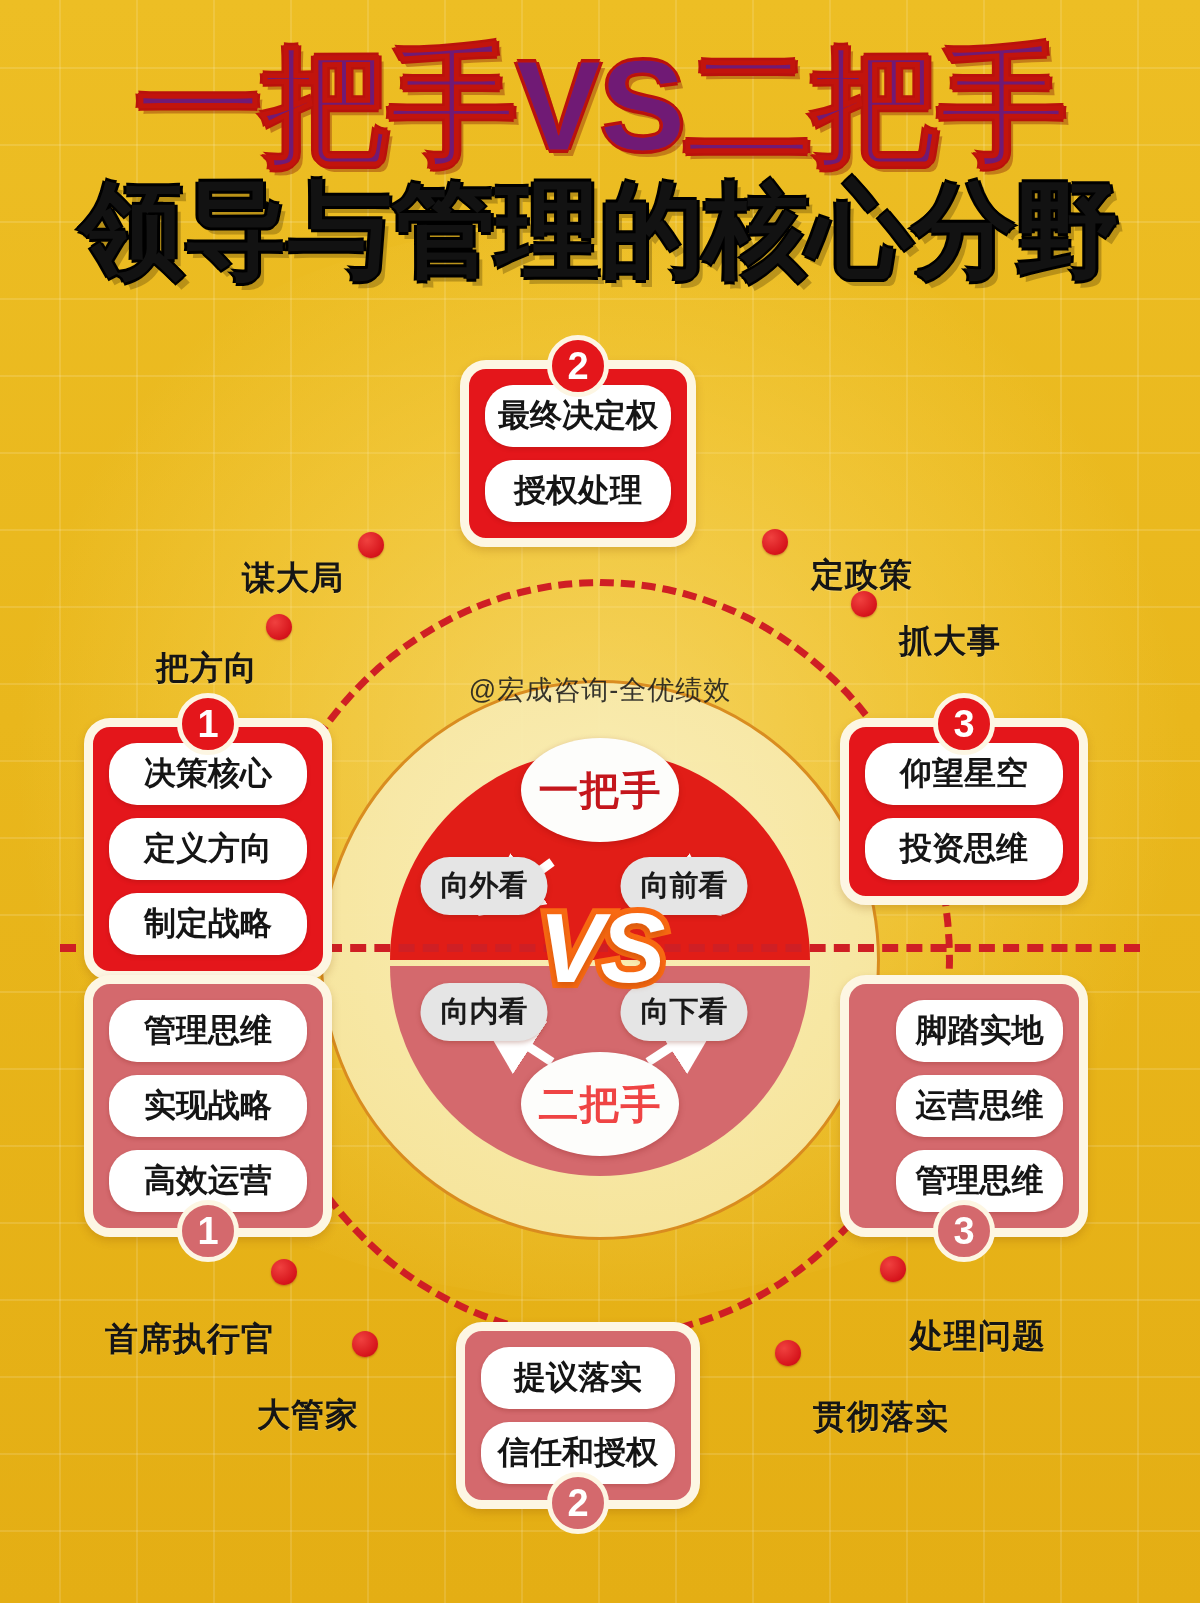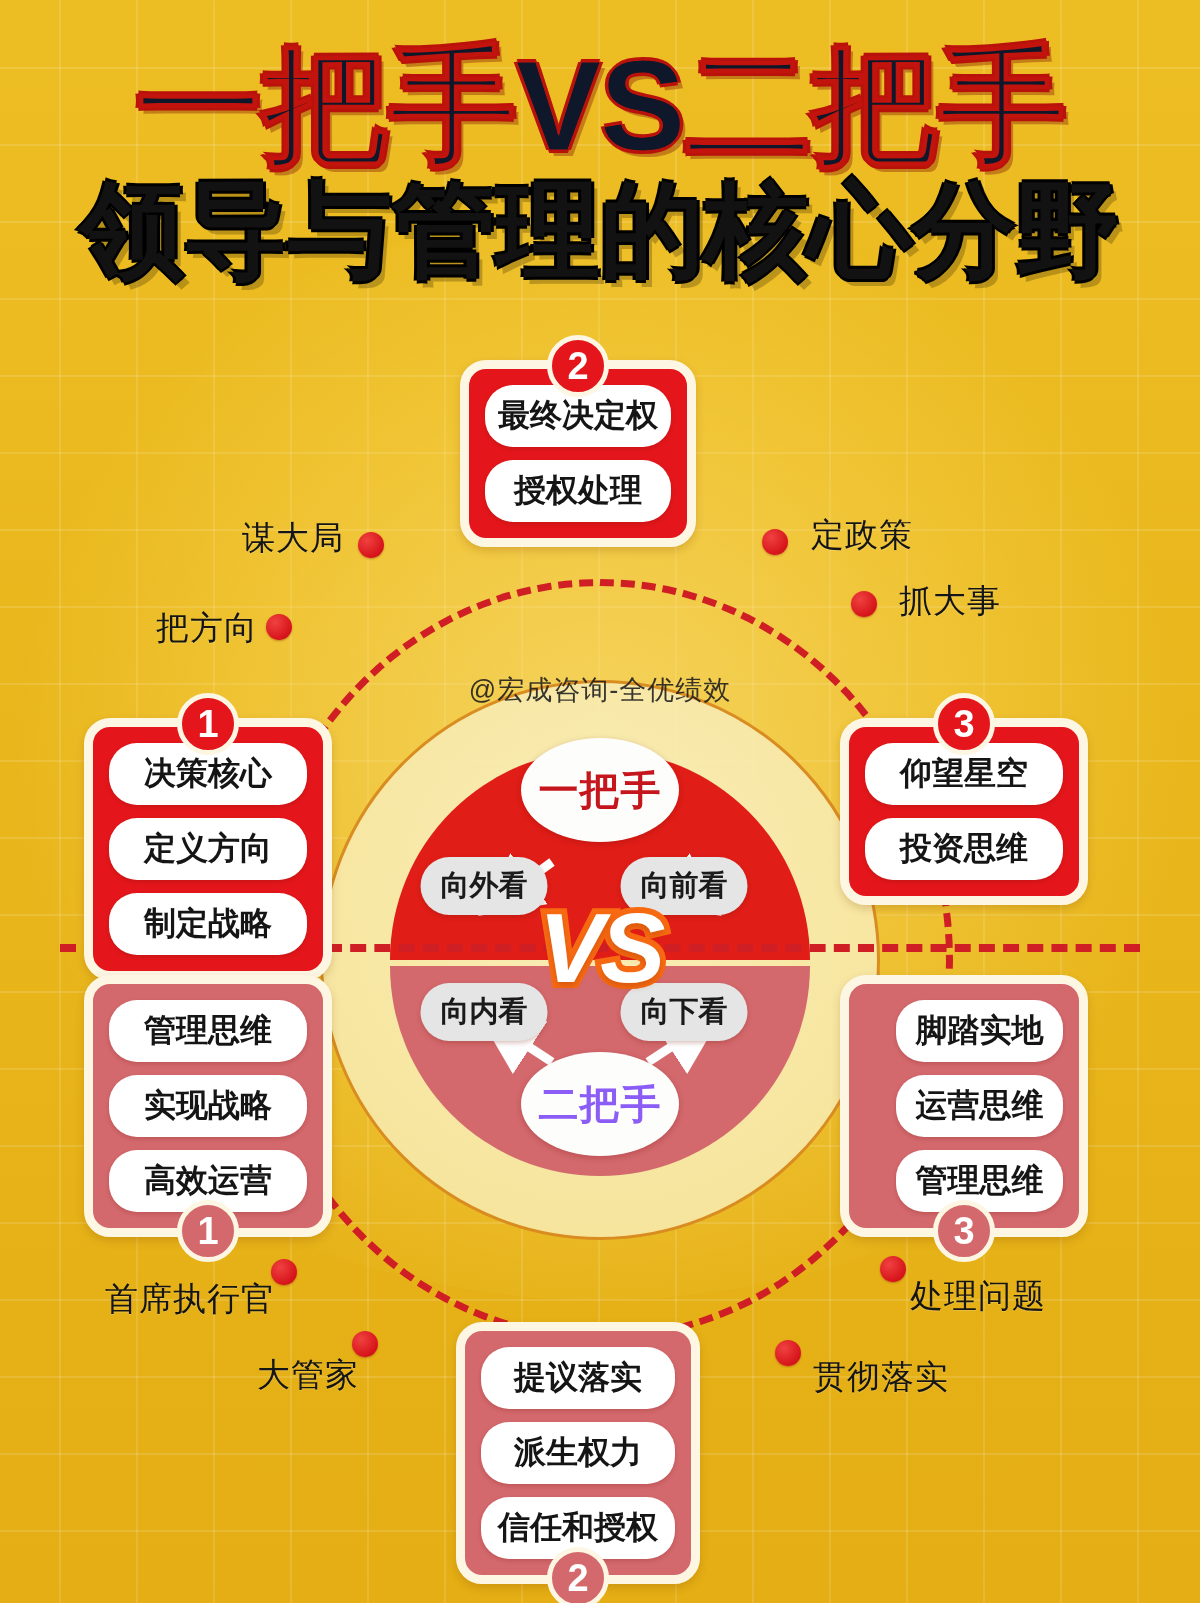--- a/index.html
+++ b/index.html
@@ -23,21 +23,21 @@
     background-position:-18px -10px;
   }
   .bg-glow{position:absolute;left:50%;top:760px;width:1340px;height:1080px;
     transform:translate(-50%,-50%);border-radius:50%;
     background:radial-gradient(circle at 50% 50%, rgba(255,235,150,.55) 0%, rgba(255,225,110,.28) 42%, rgba(255,220,90,0) 68%);
   }
 
   
   .title-wrap{position:absolute;left:0;top:42px;width:1200px;text-align:center;}
   .title-main{
-    font-size:128px;line-height:1.0;font-weight:bold;color:#0f172a;
+    font-size:128px;line-height:1.0;font-weight:bold;color:#701a75;
     letter-spacing:-1px;
     text-shadow:
       3px 0 0 #b9120b, -3px 0 0 #b9120b, 0 3px 0 #b9120b, 0 -3px 0 #b9120b,
       5px 6px 0 rgba(120,10,6,.35);
     -webkit-text-stroke:1px #c2140c;
   }
   .title-sub{
     margin-top:6px;
     font-size:104px;line-height:1.05;font-weight:bold;color:#121212;
     letter-spacing:0px;
@@ -54,42 +54,42 @@
 
   
   .ring{position:absolute;left:600px;top:960px;width:706px;height:762px;
     transform:translate(-50%,-50%);border-radius:50%;
     border:7px dashed #cf1f24;box-sizing:border-box;background:transparent;}
   .dot{position:absolute;width:26px;height:26px;border-radius:50%;
     background:radial-gradient(circle at 35% 32%,#f0413f 0%,#d6141b 70%,#b00f14 100%);
     transform:translate(-50%,-50%);box-shadow:0 1px 2px rgba(120,0,0,.35);}
 
   
-  .kw{position:absolute;font-size:33px;font-weight:normal;color:#151515;white-space:nowrap;
+  .kw{position:absolute;font-size:33px;font-weight:bold;color:#151515;white-space:nowrap;
       transform:translate(-50%,-50%);letter-spacing:1px;
-      text-shadow:0 1px 0 rgba(255,255,255,.18);}
+      text-shadow:0 1px 0 rgba(255,255,255,.18);margin-top:40px;}
 
   
   .divider{position:absolute;left:60px;top:944px;width:1080px;height:0;
      border-top:8px dashed #cf1f24;}
 
   
   .semi-top{position:absolute;left:600px;top:960px;width:420px;height:210px;
     transform:translateX(-50%) translateY(-100%);
     background:#e11d17;border-radius:210px 210px 0 0;}
   .semi-bot{position:absolute;left:600px;top:966px;width:420px;height:210px;
     transform:translateX(-50%);
     background:#d4696d;border-radius:0 0 210px 210px;}
 
   .core{position:absolute;transform:translate(-50%,-50%);
     width:158px;height:104px;border-radius:50%;background:#fdfdfb;
     display:flex;align-items:center;justify-content:center;
     font-size:40px;font-weight:bold;color:#c4161c;letter-spacing:1px;
     box-shadow:0 2px 6px rgba(110,0,0,.25);}
-  .core-bot{color:#8b5cf6;}
+  .core-bot{color:#ef4444;}
 
   .pill-sm{position:absolute;transform:translate(-50%,-50%);
     background:#e5e5e5;border-radius:30px;padding:9px 20px;
     font-size:29px;font-weight:bold;color:#1a1a1a;white-space:nowrap;
     box-shadow:0 2px 5px rgba(120,30,10,.28);}
 
   .vs{position:absolute;left:600px;top:948px;transform:translate(-50%,-50%);
     font-size:98px;font-weight:bold;color:#ffffff;font-style:italic;
     letter-spacing:-4px;line-height:1;
     -webkit-text-stroke:12px #f86a12;paint-order:stroke fill;
@@ -210,19 +210,18 @@
         <div class="badge rose at-bottom">1</div>
       </div>
       <div class="card bot-accent" style="left: 840px; top: 975px; width: 248px; padding-left: 47px;">
         <div class="pill">脚踏实地</div>
         <div class="pill">运营思维</div>
         <div class="pill">管理思维</div>
         <div class="badge rose at-bottom">3</div>
       </div>
       <div class="card bot-accent" style="left: 456px; top: 1322px; width: 244px;">
         <div class="pill">提议落实</div>
-        <div class="pill">派生权力</div>
         <div class="pill">信任和授权</div>
         <div class="badge rose at-bottom">2</div>
       </div>
     </div>
 
 </div>
 
 </body></html>

